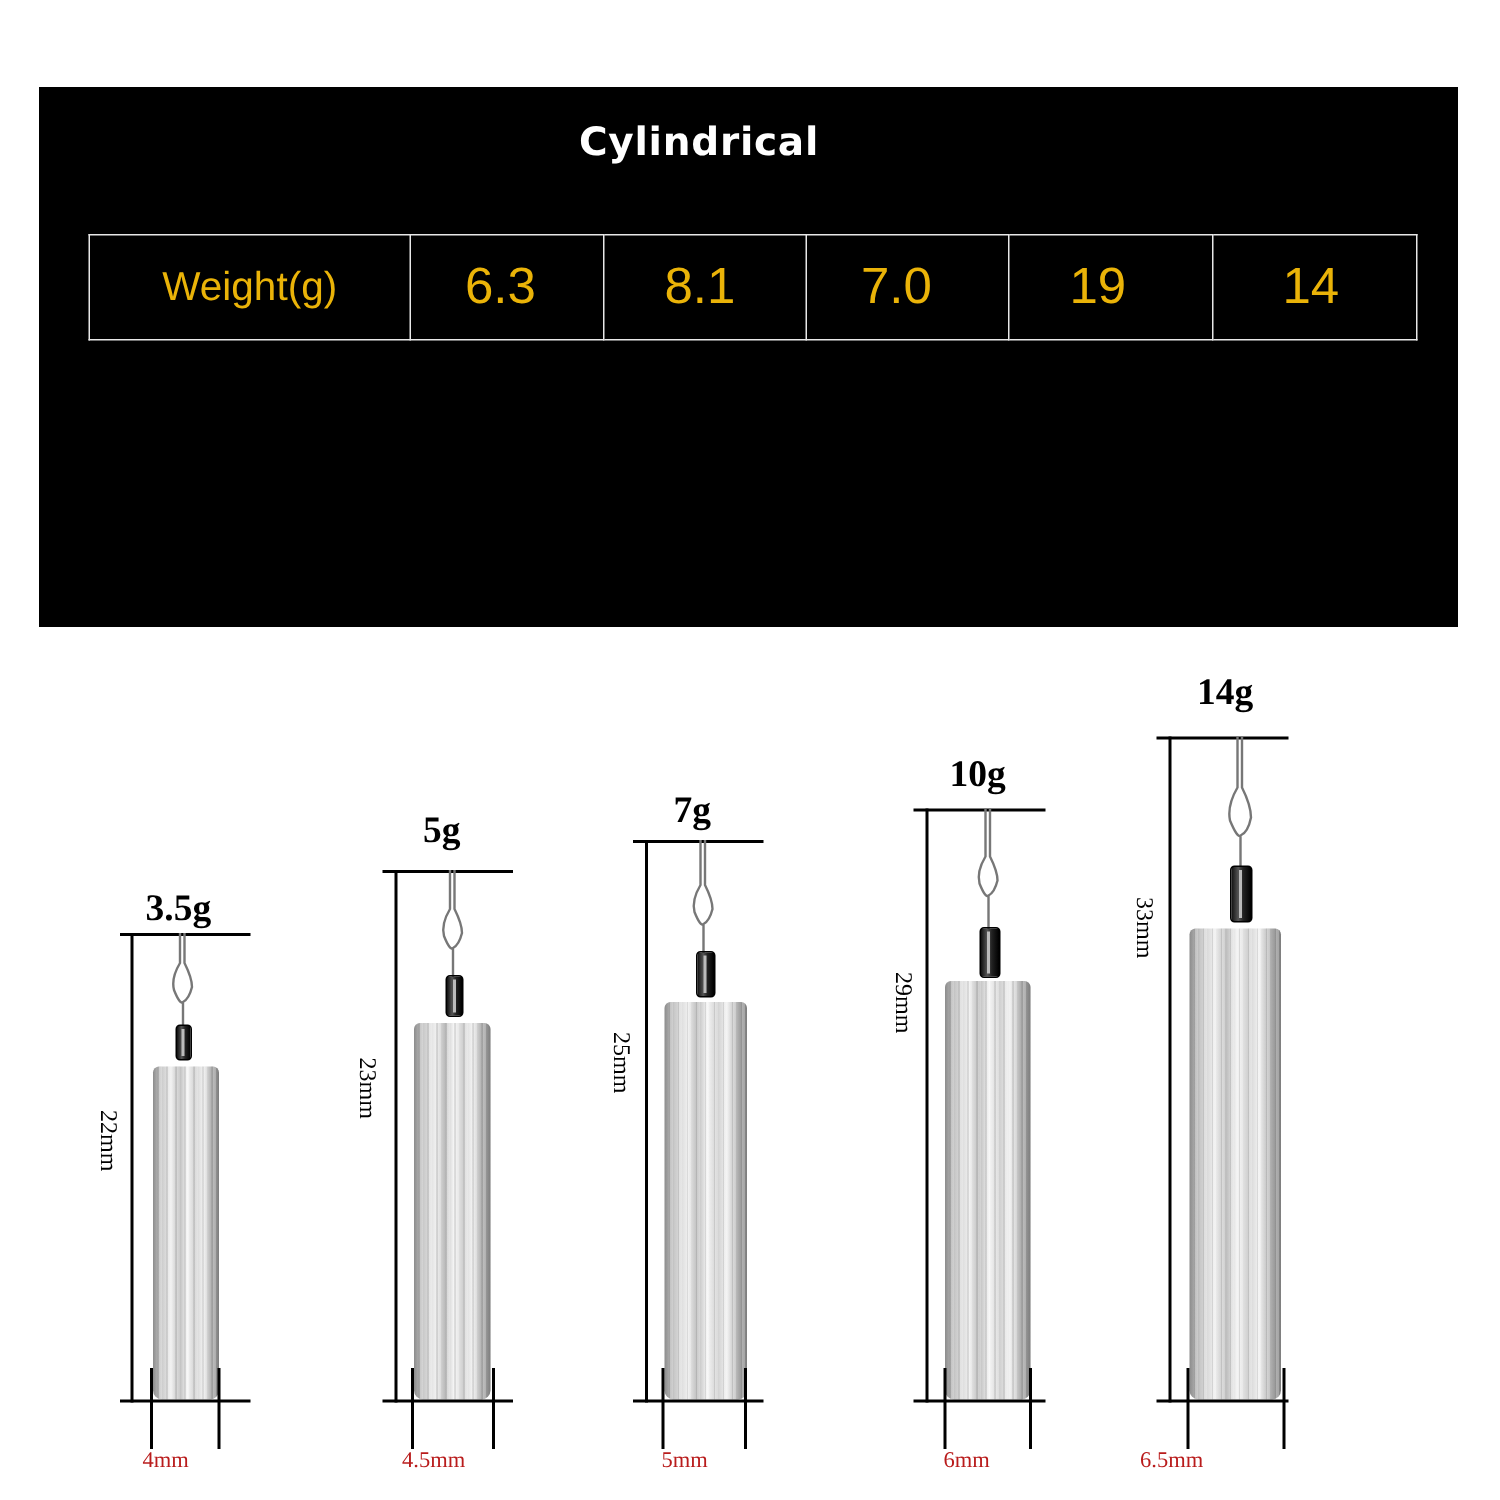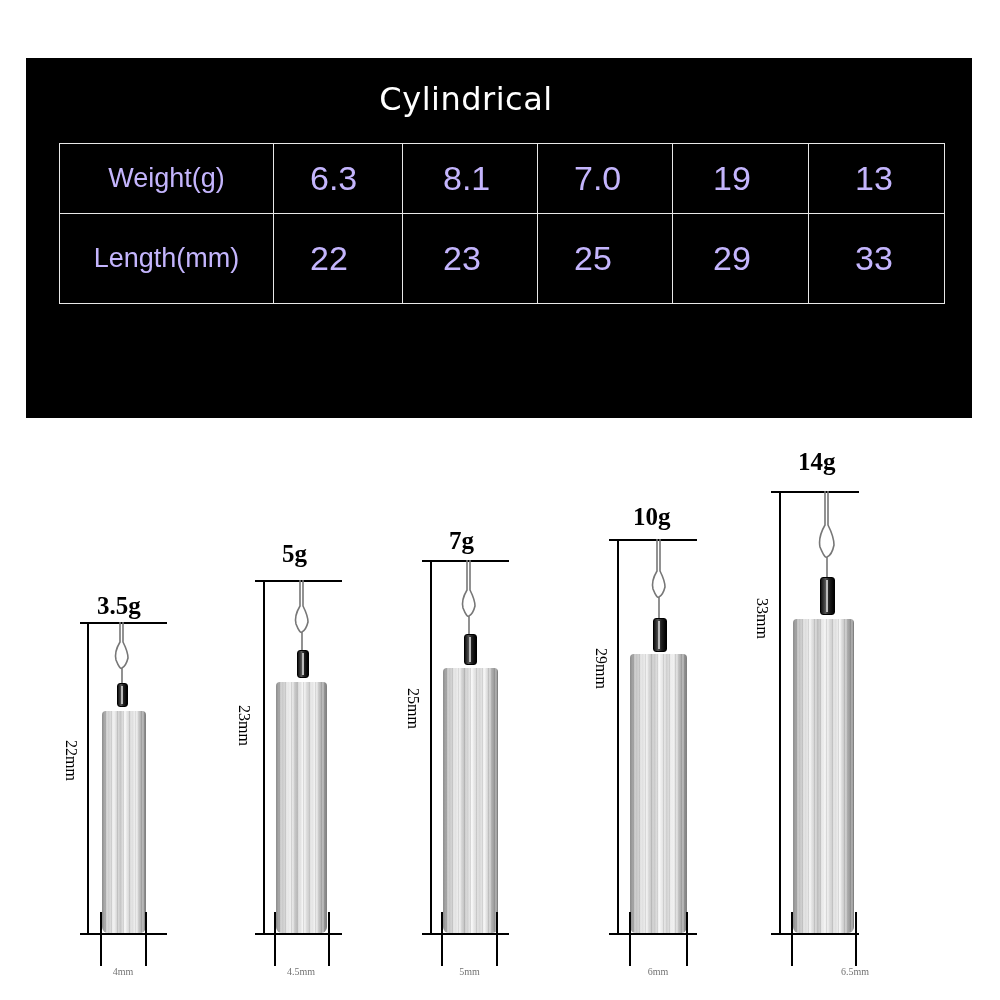--- a/index.html
+++ b/index.html
@@ -1,31 +1,31 @@
 <!DOCTYPE html>
 <html><head>
 <meta charset="utf-8">
 <style>
   html, body { margin:0; padding:0; background:#ffffff; }
   body { width:1000px; height:1000px; position:relative; overflow:hidden; font-family:"Liberation Sans", sans-serif; }
   .panel { position:absolute; left:26px; top:58px; width:946px; height:360px; background:#000; }
-  .title { position:absolute; left:0; top:22px; width:880px; text-align:center; color:#fff; font-family:"DejaVu Sans", sans-serif; font-size:32px; letter-spacing:0.5px; }
-  table.spec { position:absolute; left:33px; top:85px; border-collapse:collapse; color:#c4b5fd; }
+  .title { position:absolute; left:0; top:22px; width:880px; text-align:center; color:#fff; font-family:"DejaVu Sans", sans-serif; font-size:26px; letter-spacing:0.5px;font-weight:bold; }
+  table.spec { position:absolute; left:33px; top:98px; border-collapse:collapse; color:#eab308; }
   table.spec td { border:1.5px solid #e8e8e8; padding:0; vertical-align:middle; }
   td.rowlabel { width:213px; text-align:center; font-size:27px; }
   td.val { font-size:34px; }
   tr.r0 td { height:69px; }
   tr.r1 td { height:89px; }
   tr.r2 td { height:79px; }
   .c1 { width:128px; } .c2 { width:134px; } .c3 { width:134px; } .c4 { width:135px; } .c5 { width:135px; }
   .wlabel { position:absolute; font-family:"Liberation Serif", serif; font-weight:bold; font-size:25px; color:#000; white-space:nowrap; }
   .hline { position:absolute; height:2px; background:#000; }
   .vline { position:absolute; width:2px; background:#000; }
   .lenlabel { position:absolute; font-family:"Liberation Serif", serif; font-size:16px; color:#000; transform:rotate(90deg); transform-origin:left top; white-space:nowrap; }
-  .dialabel { position:absolute; font-family:"Liberation Serif", serif; font-size:10px; color:#737373; white-space:nowrap; text-align:center; }
+  .dialabel { position:absolute; font-family:"Liberation Serif", serif; font-size:15px; color:#b91c1c; white-space:nowrap; }
   .body { position:absolute; border-radius:4px 4px 6px 6px / 4px 4px 6px 6px;
     background: linear-gradient(90deg, #8c8c8c 0%, #c9c9c9 12%, #efefef 28%, #bdbdbd 40%, #f5f5f5 52%, #d0d0d0 64%, #f2f2f2 76%, #a9a9a9 90%, #7d7d7d 100%); }
   .body::before { content:""; position:absolute; inset:0; border-radius:inherit;
     background: repeating-linear-gradient(90deg, rgba(255,255,255,0.0) 0 3px, rgba(120,120,120,0.18) 3px 4px, rgba(255,255,255,0.25) 4px 6px); }
   .swivel { position:absolute; background:linear-gradient(90deg,#111 0%, #555 35%, #222 60%, #000 100%); border-radius:3px; border:1px solid #000; }
   .swivel::after { content:""; position:absolute; left:35%; top:2px; width:2px; bottom:2px; background:#bbb; }
   svg.wire { position:absolute; overflow:visible; }
 </style>
 </head>
 <body>
@@ -33,29 +33,21 @@
 <div class="panel">
   <div class="title">Cylindrical</div>
   <table class="spec">
     <tbody>
         <tr class="r0">
       <td class="rowlabel">Weight(g)</td>
       <td class="val c1"><span style="padding-left:36px">6.3</span></td>
       <td class="val c2"><span style="padding-left:40px">8.1</span></td>
       <td class="val c3"><span style="padding-left:36px">7.0</span></td>
       <td class="val c4"><span style="padding-left:40px">19</span></td>
-      <td class="val c5"><span style="padding-left:46px">13</span></td>
-    </tr>
-    <tr class="r1">
-      <td class="rowlabel">Length(mm)</td>
-      <td class="val c1"><span style="padding-left:36px">22</span></td>
-      <td class="val c2"><span style="padding-left:40px">23</span></td>
-      <td class="val c3"><span style="padding-left:36px">25</span></td>
-      <td class="val c4"><span style="padding-left:40px">29</span></td>
-      <td class="val c5"><span style="padding-left:46px">33</span></td>
+      <td class="val c5"><span style="padding-left:46px">14</span></td>
     </tr>
   </tbody>
     </table>
 </div>
 
 <div>
   <div class="wlabel" style="left:97px; top:592px;">3.5g</div>
   <div class="hline" style="left:80px; top:622px; width:87px;"></div>
   <div class="vline" style="left:87px; top:622px; height:313px;"></div>
   <div class="lenlabel" style="left:80px; top:740px;">22mm</div>
@@ -124,14 +116,14 @@
   <div class="vline" style="left:779px; top:491px; height:444px;"></div>
   <div class="lenlabel" style="left:771px; top:598px;">33mm</div>
   <svg class="wire" style="left:815px; top:491px;" width="24" height="90">
     <path d="M10 0 L10 34 Q3 46 5 56 Q10 68 12 66 Q17 64 19 54 Q19 46 13 34 L13 0 M12 66 L12 90" stroke="#777" stroke-width="1.6" fill="none"></path>
   </svg>
   <div class="swivel" style="left:820px; top:577px; width:13px; height:36px;"></div>
   <div class="body" style="left:793px; top:619px; width:61px; height:314px;"></div>
   <div class="hline" style="left:771px; top:933px; width:88px;"></div>
   <div class="vline" style="left:791px; top:912px; height:54px;"></div>
   <div class="vline" style="left:855px; top:912px; height:54px;"></div>
-  <div class="dialabel" style="left:822px; top:966px; width:66px;">6.5mm</div>
+  <div class="dialabel" style="left:760px; top:966px; width:66px;">6.5mm</div>
 </div>
 
 </body></html>

